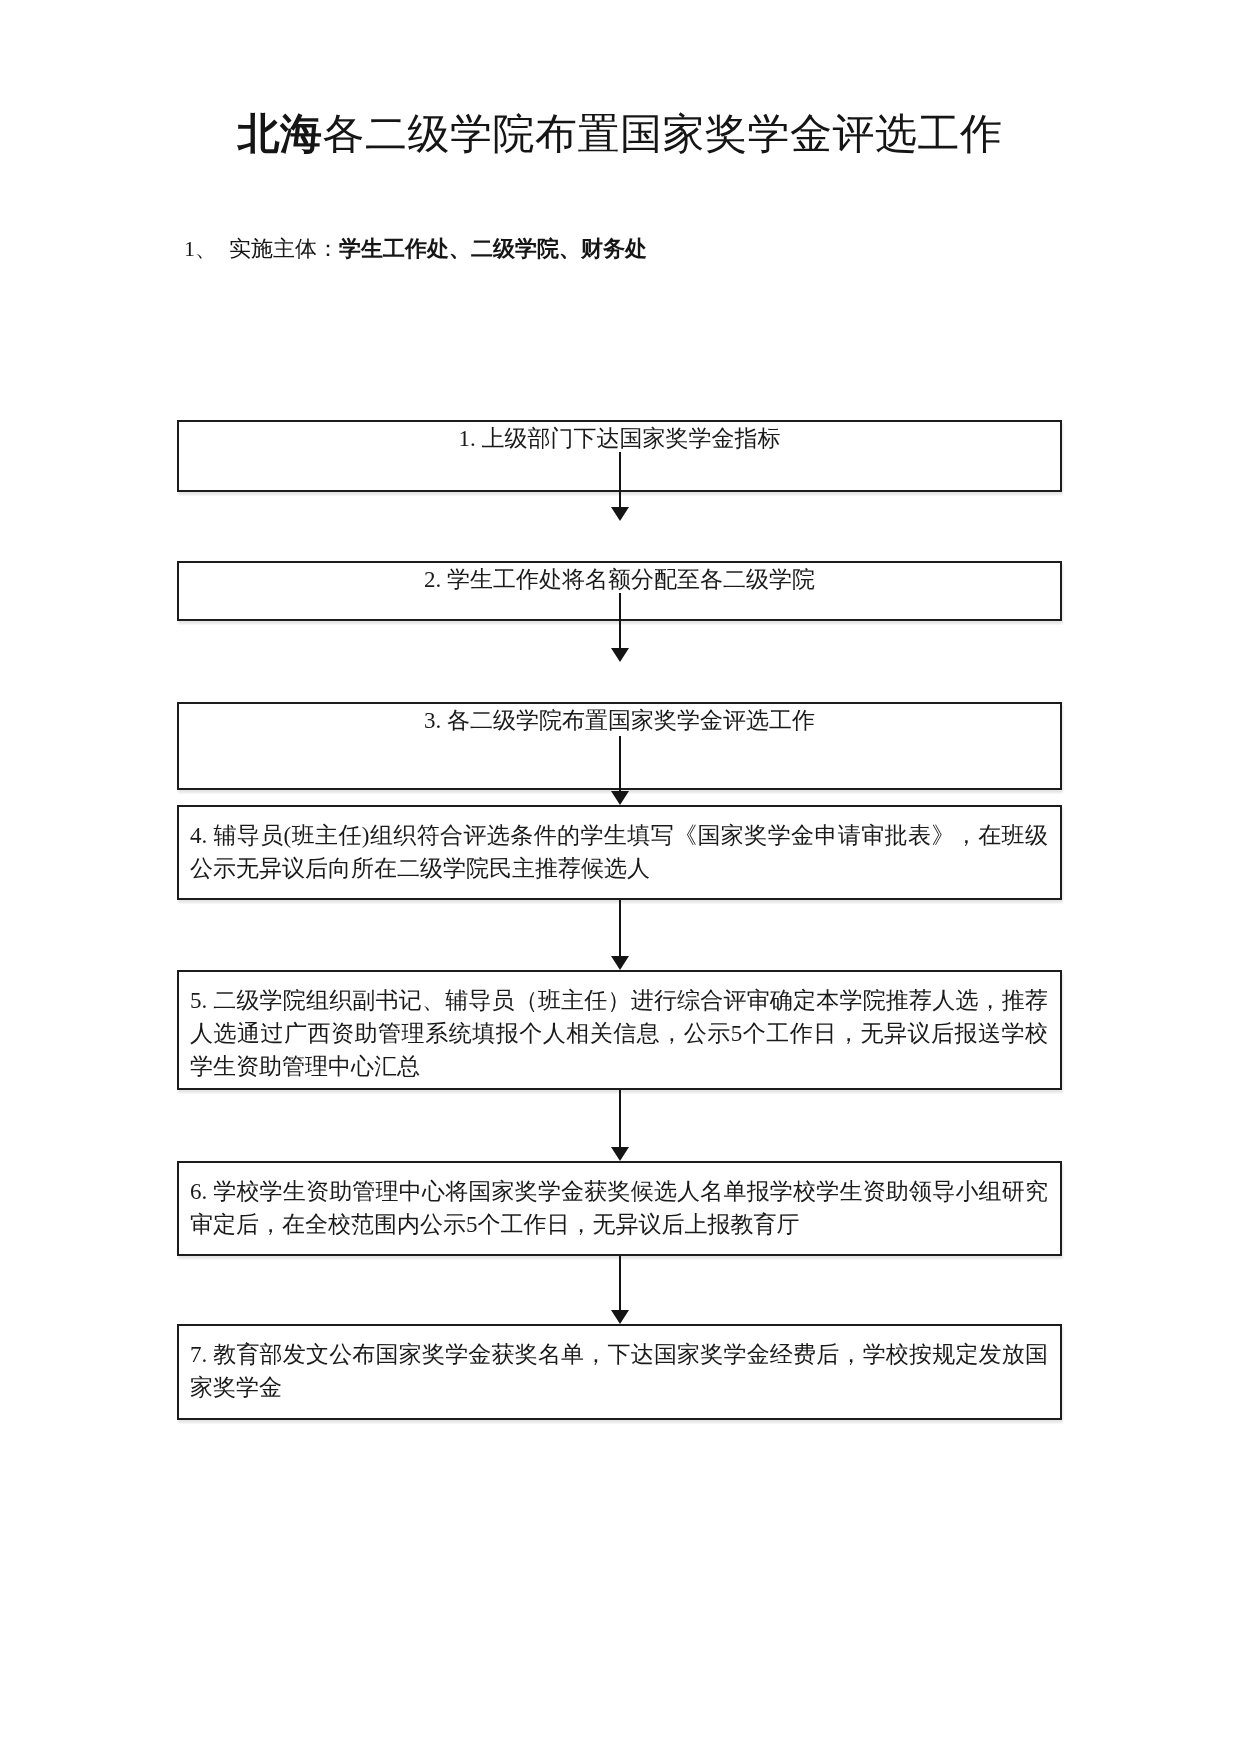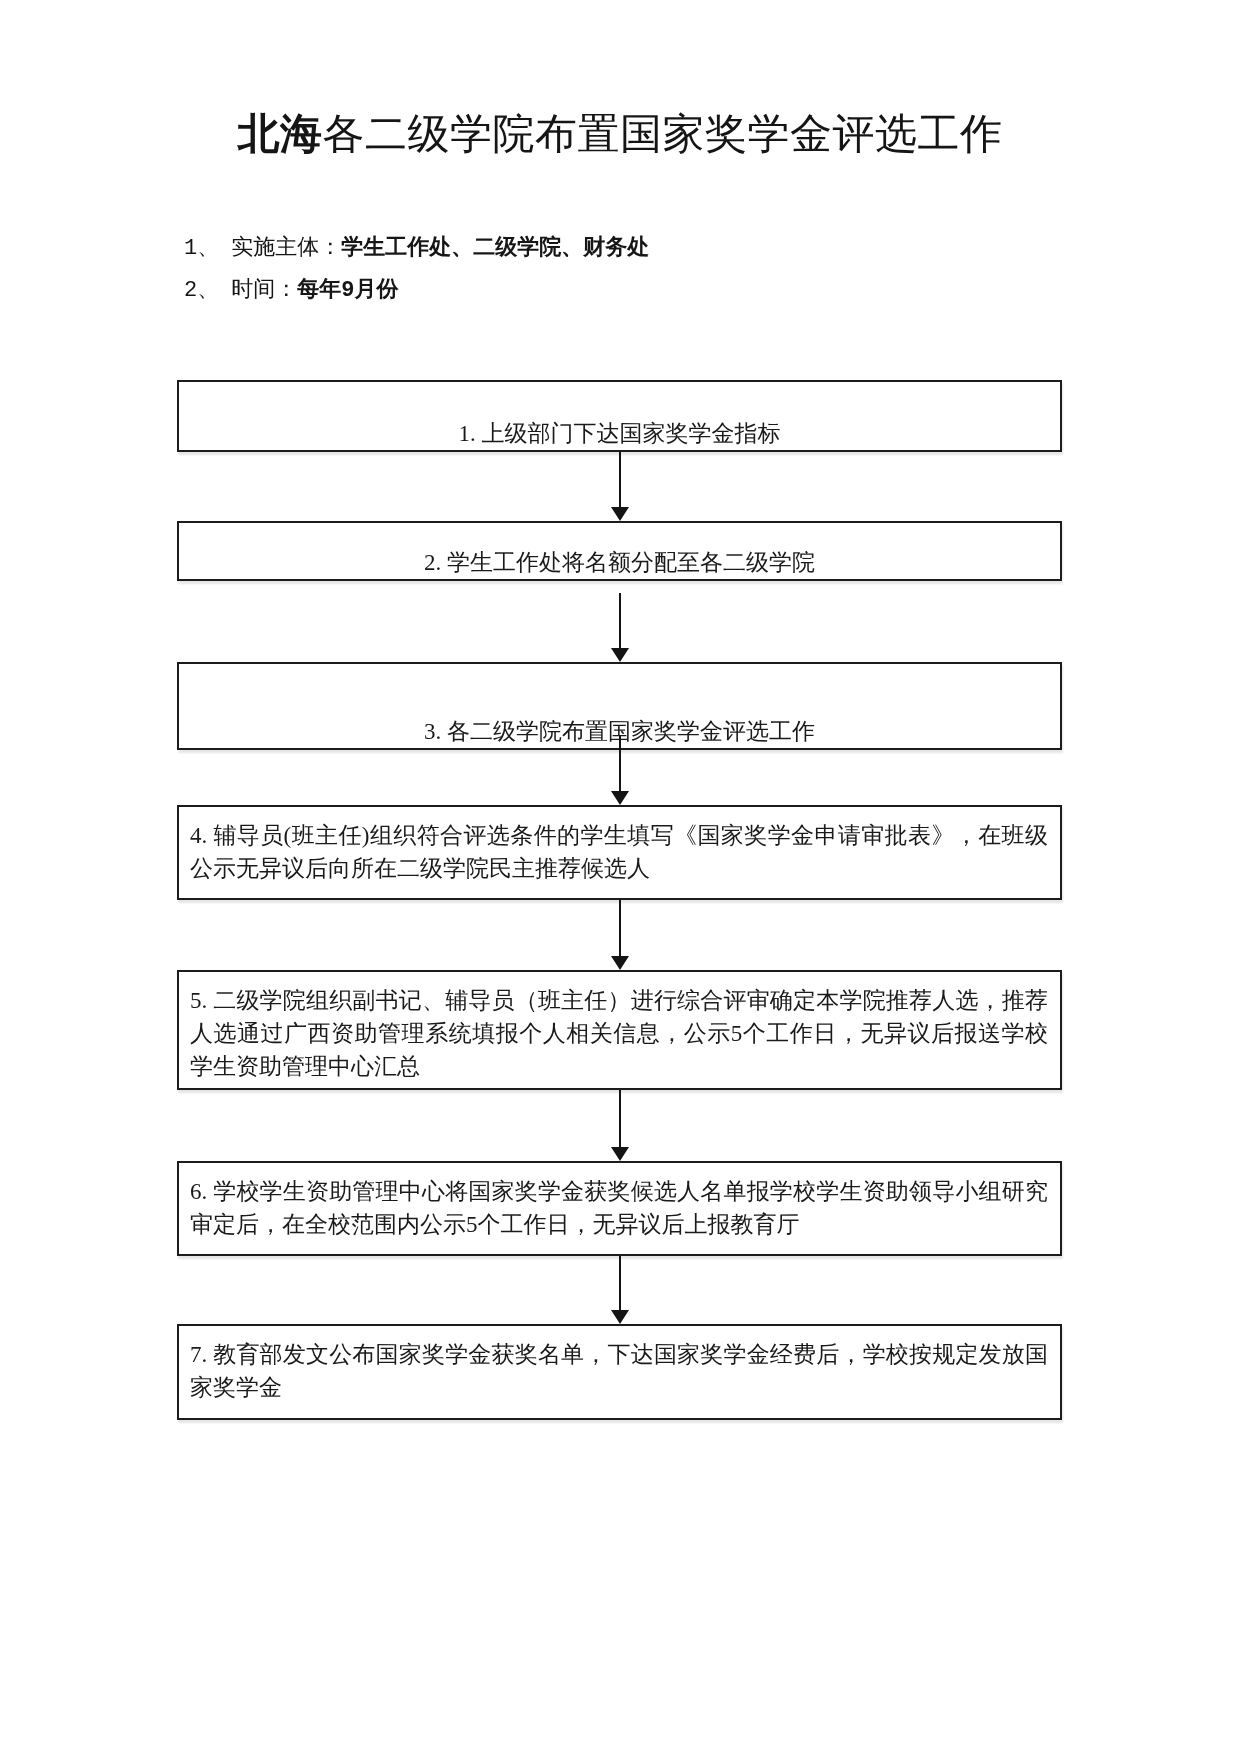--- a/index.html
+++ b/index.html
@@ -27,21 +27,21 @@
     color: #151515;
     white-space: nowrap;
   }
   .doc-title .em { font-weight: 700; text-align: center; }
 
   
   .notes {
     position: absolute;
     top: 228px;
     left: 184px;
-    font-family: Liberation Mono, monospace;
+    font-family: Liberation Serif, serif;
     font-size: 22px;
     line-height: 42px;
     color: #161616;
     white-space: nowrap;
   }
   .note-line .marker { margin-right: 12px; }
   .note-line .value { font-weight: 700; }
 
   
   .flow-box {
@@ -52,23 +52,24 @@
     border: 2px solid #1c1c1c;
     background: #ffffff;
     box-shadow: 1px 3px 2px rgba(0,0,0,0.10);
     font-family: "Liberation Serif", "DejaVu Serif", serif;
     font-size: 23px;
     line-height: 33px;
     color: #1a1a1a;
   }
   .flow-center {
     display: flex;
-    align-items: flex-end;
+    align-items: flex-start;
     justify-content: center;
     text-align: center;
+    margin-top: 40px;
   }
   .flow-left {
     padding: 12px 12px 0 11px;
     text-align: justify;
   }
 
   
   .arrow { position: absolute; left: 611px; width: 18px; }
   .arrow .shaft {
     position: absolute;
@@ -94,23 +95,20 @@
 
 <div id="page">
 
   <div class="doc-title">
     <span class="em">北海</span><span>各二级学院布置国家奖学金评选工作</span>
   </div>
 
   <div class="notes">
     <div class="note-line">
       <span class="marker">1、</span><span class="label">实施主体：</span><span class="value">学生工作处、二级学院、财务处</span>
-    </div>
-    <div class="note-line">
-      <span class="marker">2、</span><span class="label">时间：</span><span class="value">每年9月份</span>
     </div>
   </div>
 
   <div class="flow-box flow-center" style="top:380px;height:72px">
     <span>1. 上级部门下达国家奖学金指标</span>
   </div>
 
   <div class="arrow" style="top:452px;height:69px">
     <div class="shaft"></div>
     <div class="head"></div>

